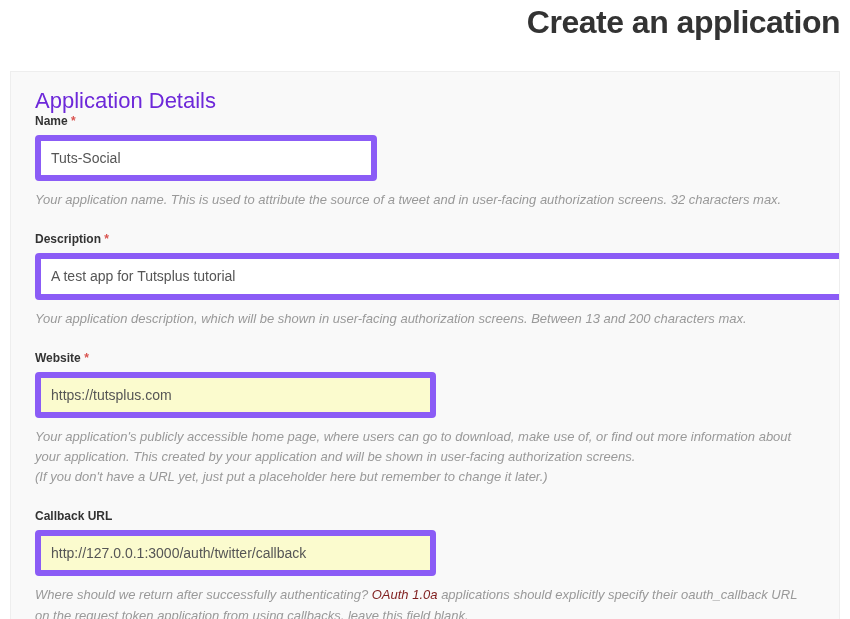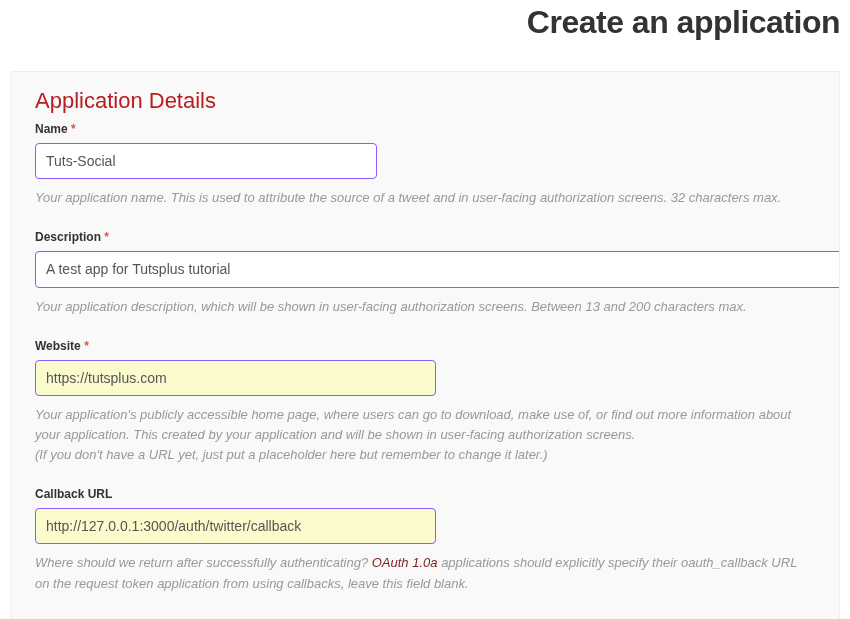--- a/index.html
+++ b/index.html
@@ -21,42 +21,42 @@
       text-align: right;
     }
     .panel {
       background: #f9f9f9;
       border: 1px solid #eee;
       padding: 16px 24px 24px 24px;
     }
     .section-title {
       font-size: 22px;
       font-weight: 400;
-      color: #b91c1c;
-      margin-bottom: 8px;
+      color: #6d28d9;
+      margin-bottom: 0;
     }
     .form-group {
       margin-bottom: 22px;
     }
     .form-label {
       display: block;
       font-size: 12px;
       font-weight: 700;
       color: #333;
       margin-bottom: 7px;
     }
     .required {
       color: #d9534f;
     }
     .form-input {
       font-family: inherit;
       font-size: 14px;
       color: #555;
       background: #fff;
-      border: 1px solid #8b5cf6;
+      border: 6px solid #8b5cf6;
       border-radius: 4px;
       padding: 8px 10px;
       line-height: 1.3;
     }
     .form-input.autofill {
       background: #fbfbce;
     }
     .input-sm { width: 342px; }
     .input-lg { width: 100%; min-width: 815px; }
     .input-md { width: 401px; }

